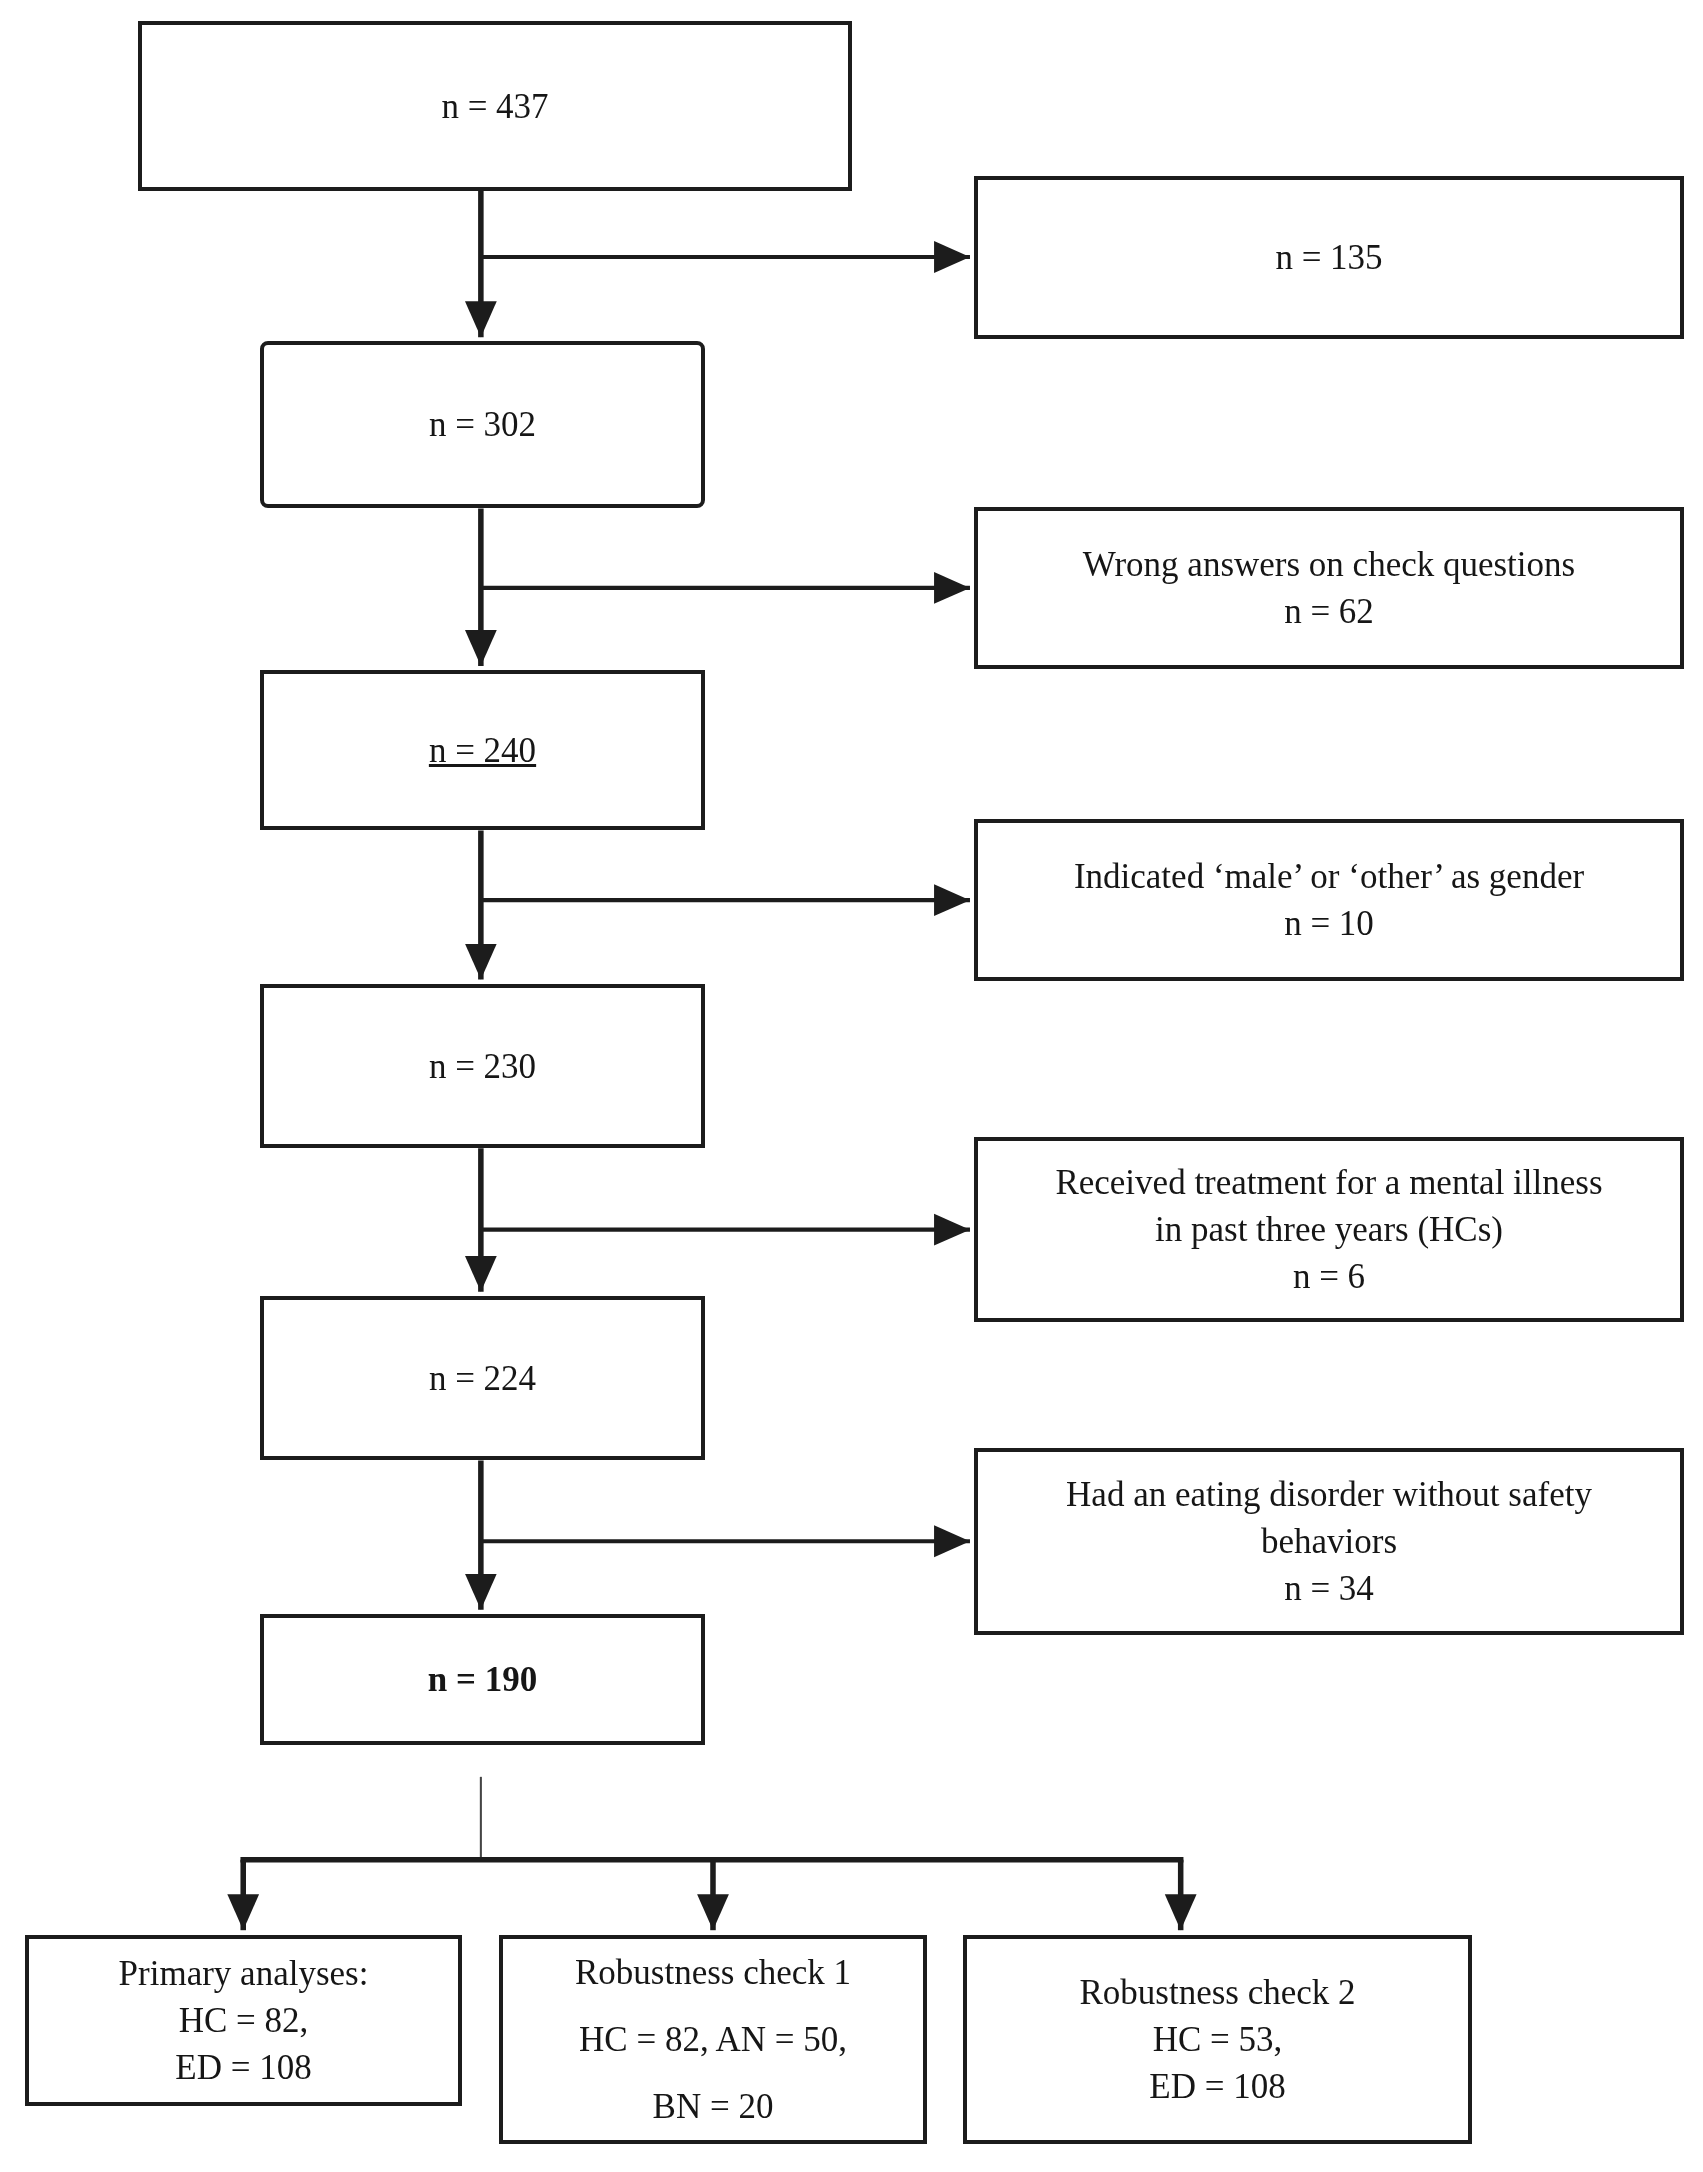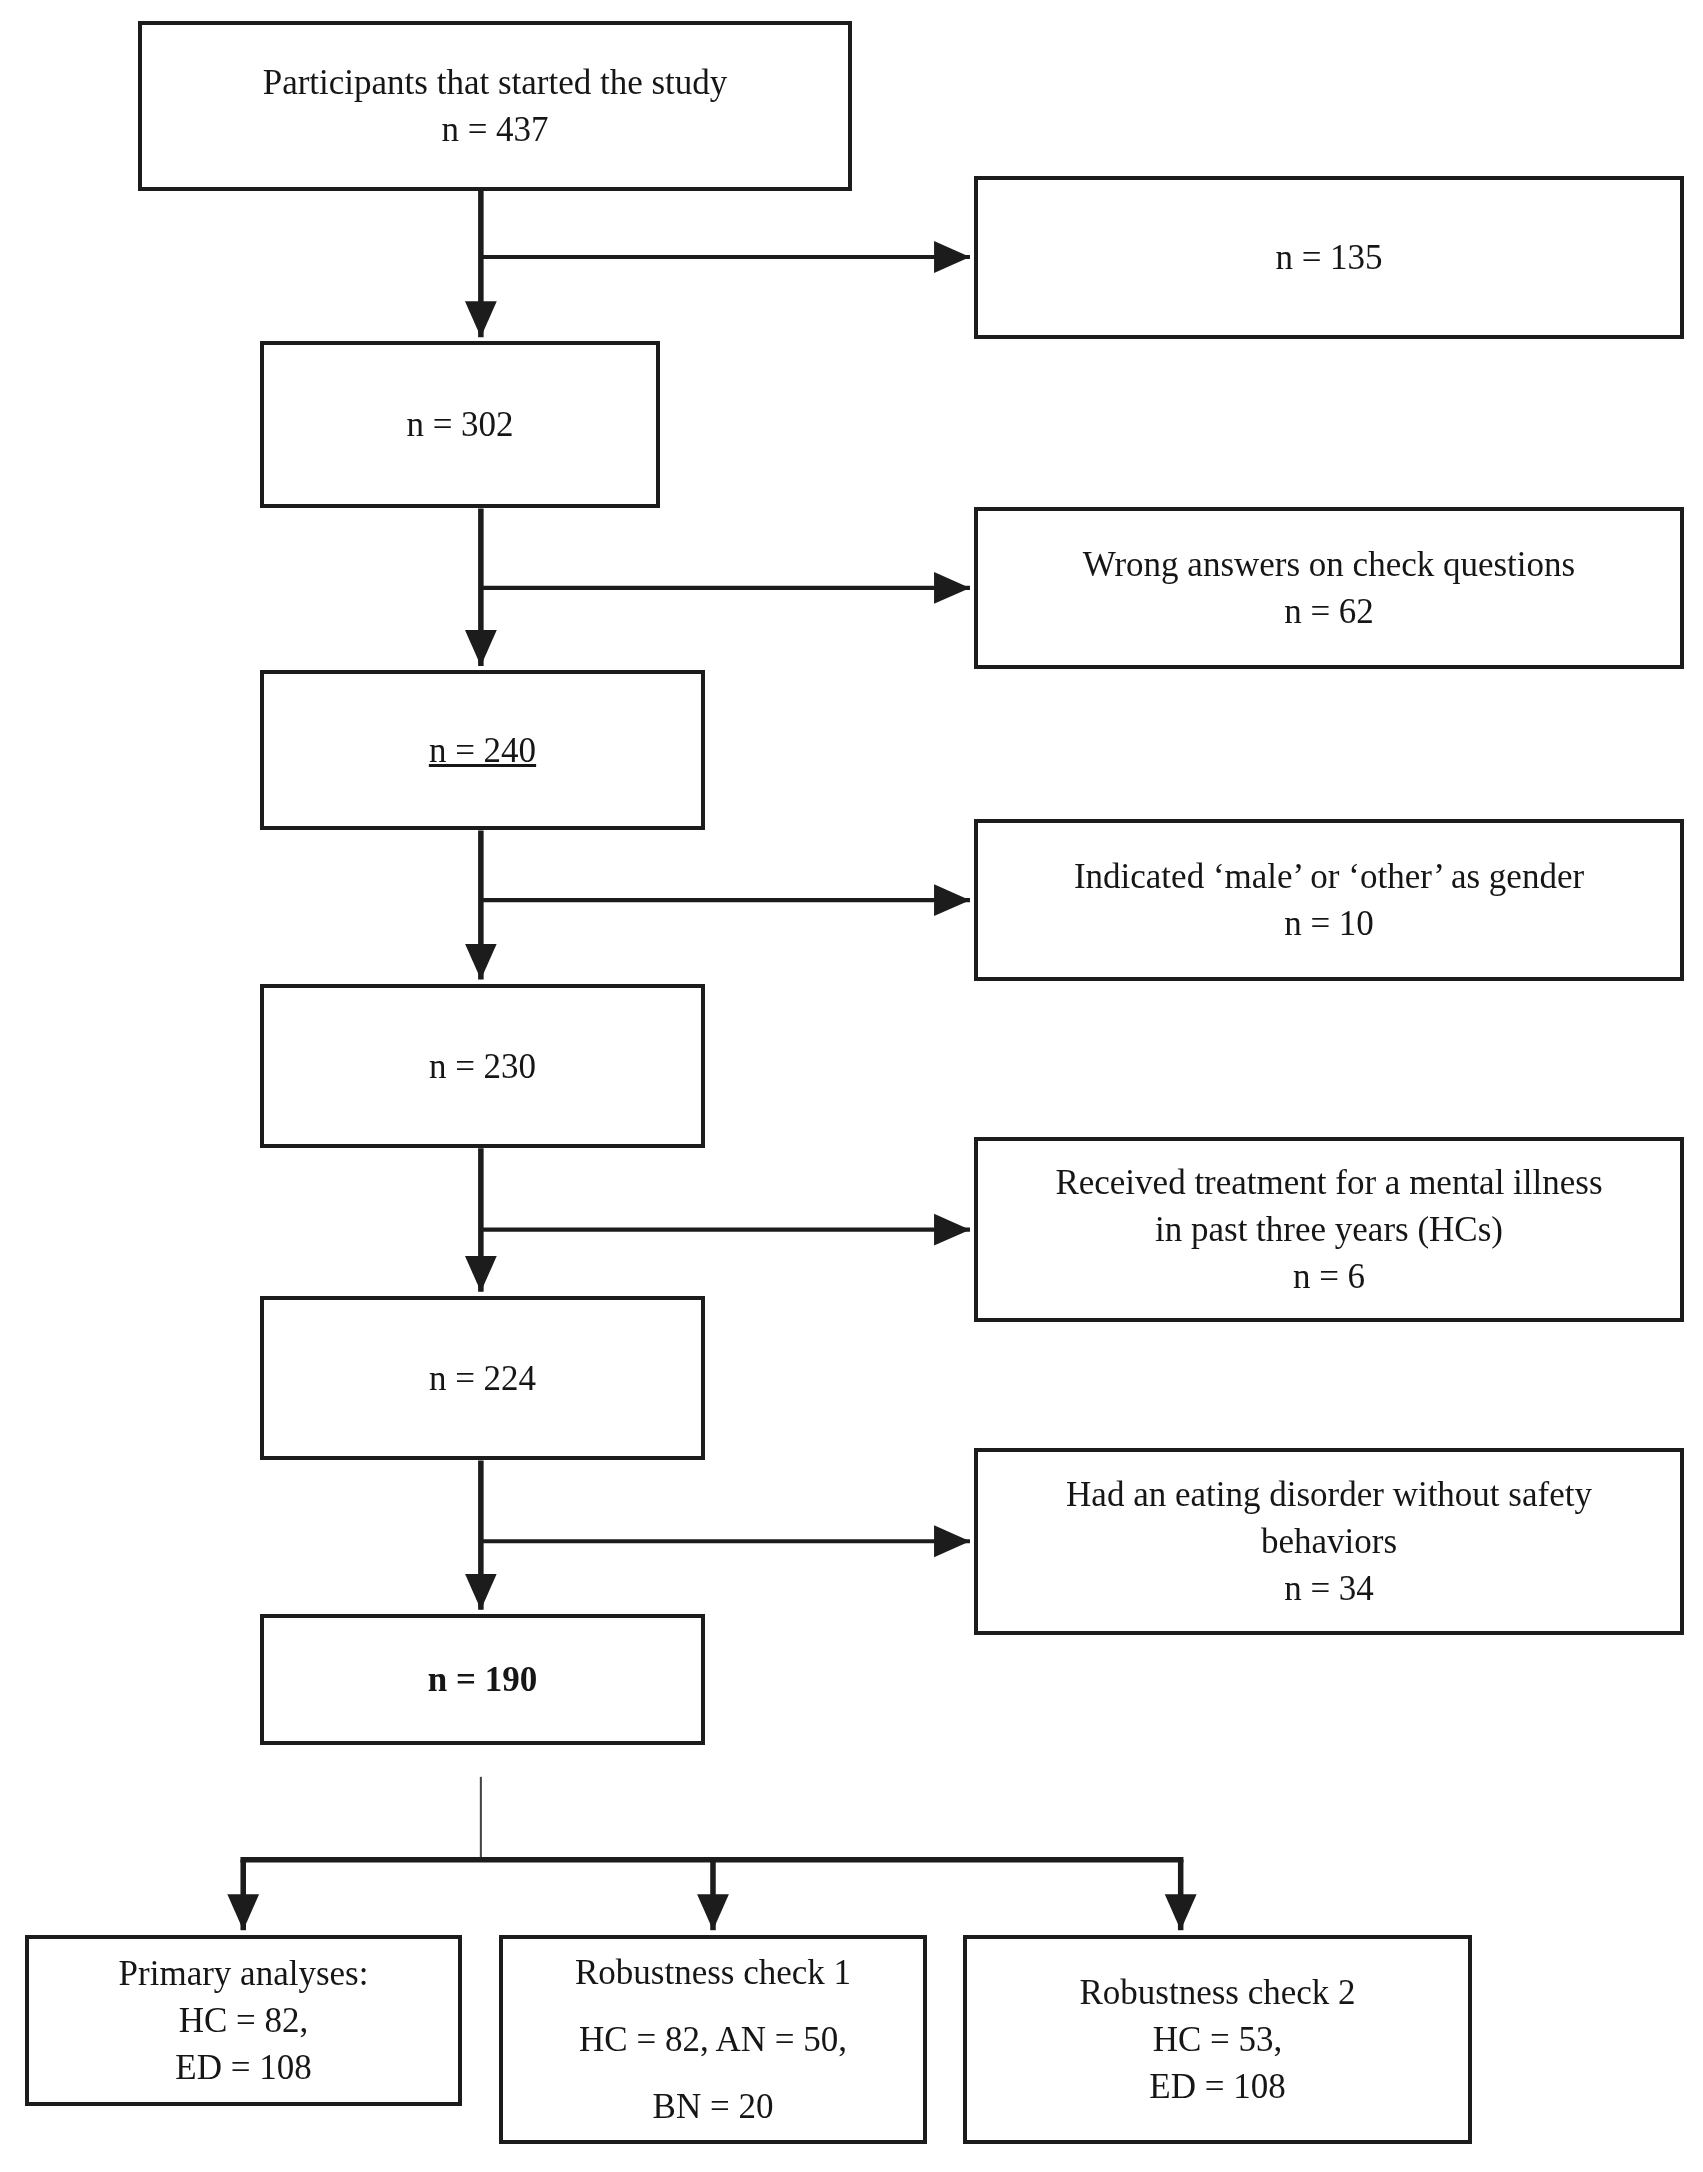--- a/index.html
+++ b/index.html
@@ -60,25 +60,24 @@
   <line x1="696" y1="2231" x2="1404" y2="2231" stroke="#1c1c1c" stroke-width="6" marker-end="url(#ah)"></line>
 
   <line x1="696" y1="2572" x2="696" y2="2692" stroke="#444444" stroke-width="3"></line>
   <line x1="348" y1="2692" x2="1713" y2="2692" stroke="#1c1c1c" stroke-width="8"></line>
   <line x1="352" y1="2692" x2="352" y2="2794" stroke="#1c1c1c" stroke-width="8" marker-end="url(#ah)"></line>
   <line x1="1032" y1="2692" x2="1032" y2="2794" stroke="#1c1c1c" stroke-width="8" marker-end="url(#ah)"></line>
   <line x1="1709" y1="2692" x2="1709" y2="2794" stroke="#1c1c1c" stroke-width="8" marker-end="url(#ah)"></line>
 </svg>
 
 <div class="node" style="left:138px; top:21px; width:714px; height:170px;">
-  <span>Participants that started the study</span>
   <span>n = 437</span>
 </div>
 
-<div class="node" style="left:260px; top:341px; width:400px; height:167px;">
+<div class="node" style="left:260px; top:341px; width:445px; height:167px;border-radius:8px;">
   <span>n = 302</span>
 </div>
 
 <div class="node" style="left:260px; top:670px; width:445px; height:160px;text-decoration:underline;">
   <span>n = 240</span>
 </div>
 
 <div class="node" style="left:260px; top:984px; width:445px; height:164px;">
   <span>n = 230</span>
 </div>

